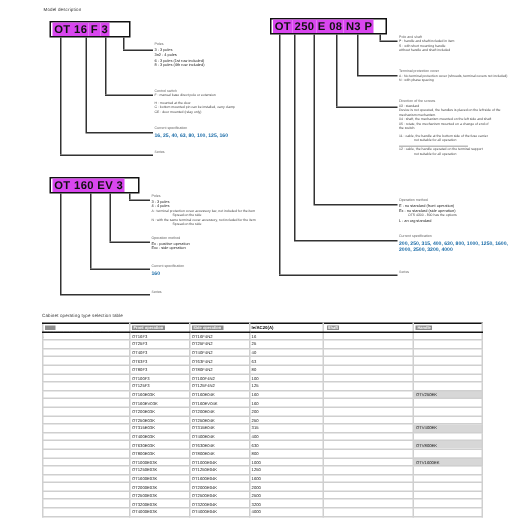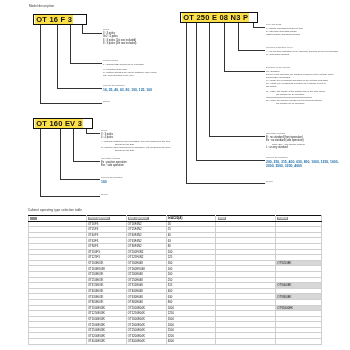--- a/index.html
+++ b/index.html
@@ -22,21 +22,21 @@
     background:#fff;
     height:11px;
     display:flex;align-items:center;
     padding:0 1px;
     box-sizing:border-box;
   }
   .codebox span{
     font-weight:bold;font-size:7.5px;letter-spacing:.2px;
     display:inline-block;padding:0 1.2px;color:#111;
   }
-  .codebox span.hl{background:#fde047;}
+  .codebox span.hl{background:#d946ef;}
 
   
   .vline{position:absolute;width:0;border-left:0.7px solid #333;}
   .hline{position:absolute;height:0;border-top:0.7px solid #333;}
 
   
   .grp{position:absolute;}
   .grp .ghead{font-size:2.4px;color:#666;margin-bottom:1px;}
   .grp .gline{font-size:2.6px;line-height:3.4px;color:#222;white-space:nowrap;}
   .grp .gnum{font-size:3.4px;line-height:4.4px;color:#1b6ca8;font-weight:bold;white-space:nowrap;}

